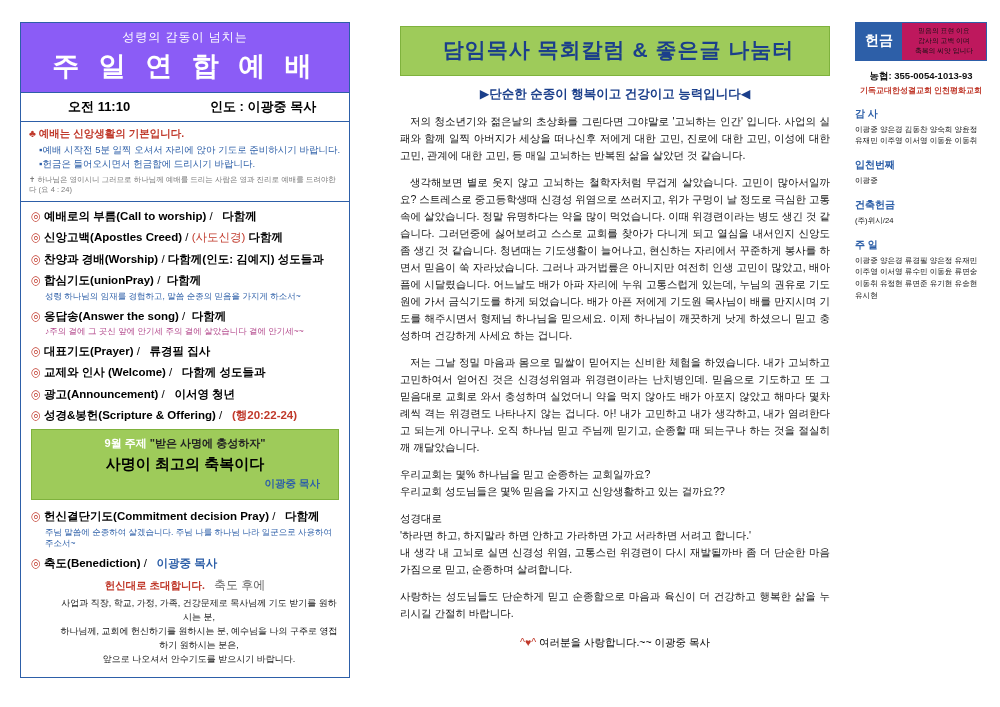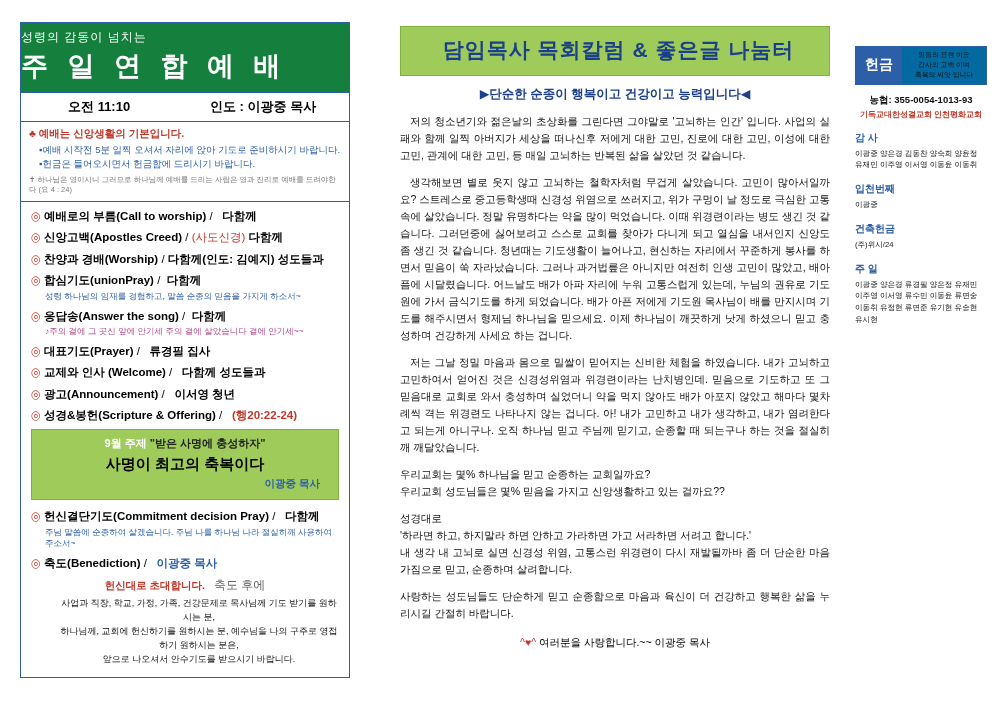--- a/index.html
+++ b/index.html
@@ -6,21 +6,21 @@
   body{
     width:1000px;height:707px;background:#fff;
     font-family:"Liberation Sans","DejaVu Sans",sans-serif;
     color:#000;overflow:hidden;
   }
   .page{position:relative;width:1000px;height:707px;}
 
   
   .col-left{position:absolute;left:20px;top:22px;width:330px;}
   .banner{
-    background:#15803d;color:#fff;text-align:left;
+    background:#8b5cf6;color:#fff;text-align:center;
     padding:6px 0 8px 0;border:1px solid #2d5fa8;
   }
   .banner .sub{font-size:12px;letter-spacing:1px;margin-bottom:2px;}
   .banner .main{font-size:27px;font-weight:bold;letter-spacing:6px;}
 
   .timerow{
     display:flex;border-left:1px solid #2d5fa8;border-right:1px solid #2d5fa8;
     border-bottom:1px solid #2d5fa8;
     padding:5px 0;font-size:13px;font-weight:bold;
   }
@@ -75,21 +75,21 @@
   .mid-body p{
     font-size:10.5px;line-height:1.62;margin:0 0 10px 0;text-align:justify;color:#111;
   }
   .mid-body p.ind{text-indent:10px;}
   .mid-sign{text-align:center;font-size:10.5px;margin-top:14px;}
   .mid-sign .h{color:#c0392b;}
 
   
   .col-right{position:absolute;left:855px;top:22px;width:132px;}
   .r-head{
-    display:flex;border:1px solid #2d5fa8;background:#0369a1;margin-top:24px;
+    display:flex;border:1px solid #2d5fa8;background:#be185d;
   }
   .r-head .rh-l{
     width:46px;background:#2d5fa8;color:#fff;font-weight:bold;font-size:14px;
     display:flex;align-items:center;justify-content:center;
   }
   .r-head .rh-r{flex:1;padding:3px 2px;font-size:6.8px;line-height:1.5;color:#111;text-align:center;}
   .r-acct{margin-top:9px;text-align:center;}
   .r-acct .a1{font-size:9.5px;font-weight:bold;color:#111;}
   .r-acct .a2{font-size:8px;font-weight:bold;color:#c0392b;margin-top:2px;}
   .r-sec{margin-top:11px;}
@@ -170,21 +170,21 @@
           <span class="y">9월 주제</span>
           <span>"받은 사명에 충성하자"</span>
         </div>
         <div class="g2">사명이 최고의 축복이다</div>
         <div class="g3">이광중 목사</div>
       </div>
 
       <div class="o-row">
         <span class="dot">◎</span><span class="b">헌신결단기도(Commitment decision Pray)</span> / &nbsp; <span class="b">다함께</span>
       </div>
-      <div class="o-note">주님 말씀에 순종하여 살겠습니다. 주님 나를 하나님 나라 절실히깨 사용하여 주소서~</div>
+      <div class="o-note">주님 말씀에 순종하여 살겠습니다. 주님 나를 하나님 나라 일군으로 사용하여 주소서~</div>
 
       <div class="o-row">
         <span class="dot">◎</span><span class="b">축도(Benediction)</span> / &nbsp; <span class="b blue">이광중 목사</span>
       </div>
 
       <div class="invite">
         <div class="i-head">
           <span class="r">헌신대로 초대합니다.</span>
           <span class="g">축도 후에</span>
         </div>

